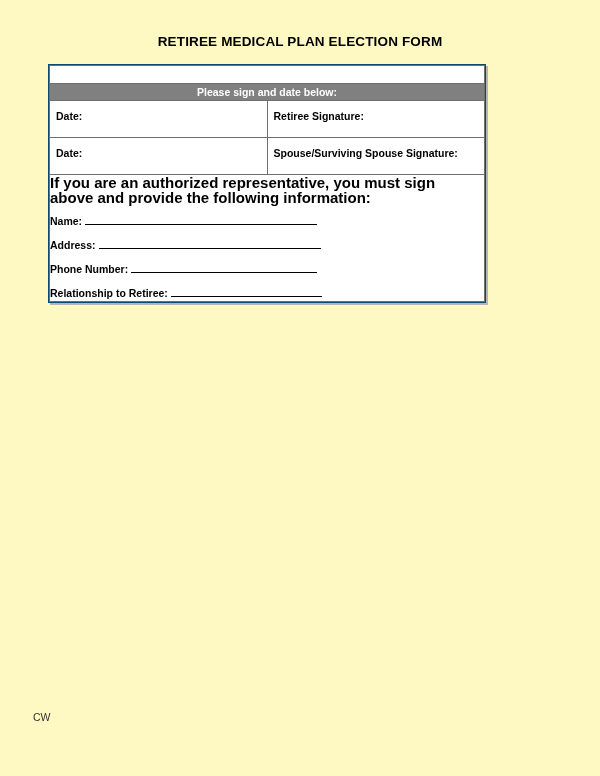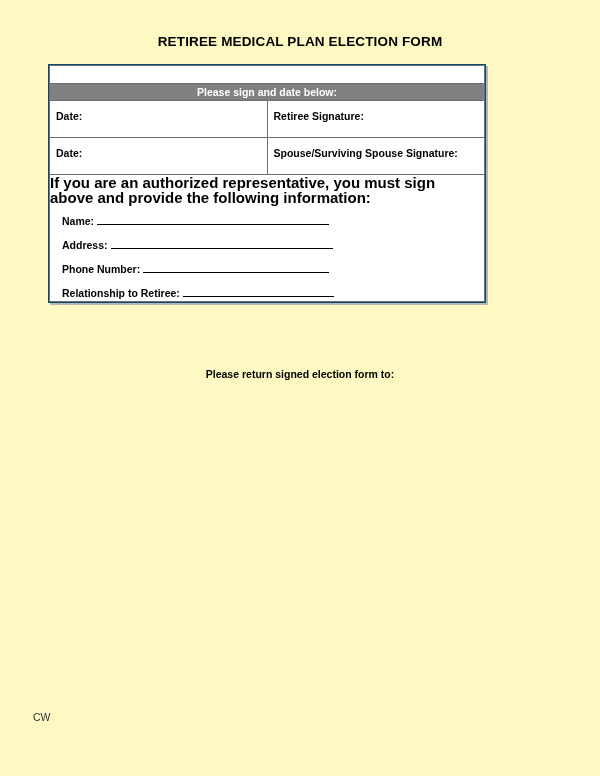--- a/index.html
+++ b/index.html
@@ -108,21 +108,20 @@
     font-weight: bold;
     line-height: 15px;
     margin-top: 9px;
     white-space: nowrap;
   }
   .rep-line:first-of-type {
     margin-top: 0;
   }
   .rep-label {
     display: inline-block;
-    padding-left: 12px;
   }
   .fill-rule {
     display: inline-block;
     border-bottom: 1.4px solid #000000;
     height: 10px;
     vertical-align: baseline;
     margin-left: 3px;
   }
   .rule-name { width: 232px; }
   .rule-address { width: 222px; }
@@ -216,19 +215,18 @@
               <span class="rep-label">Relationship to Retiree:</span><span class="fill-rule rule-relationship"></span>
             </div>
 
           </td>
         </tr>
       </tbody>
     </table>
   </div>
 
   <div class="contact-block">
-    <div class="contact-line">Please return signed election form to:</div>
     <div class="contact-gap"></div>
   </div>
 
   <div class="bottom-marker">CW</div>
 
 </div>
 
 </body></html>

